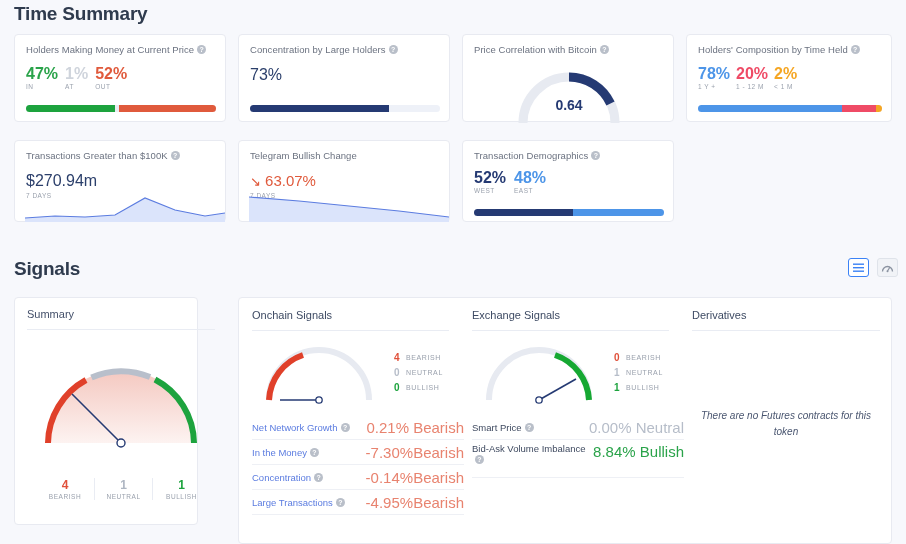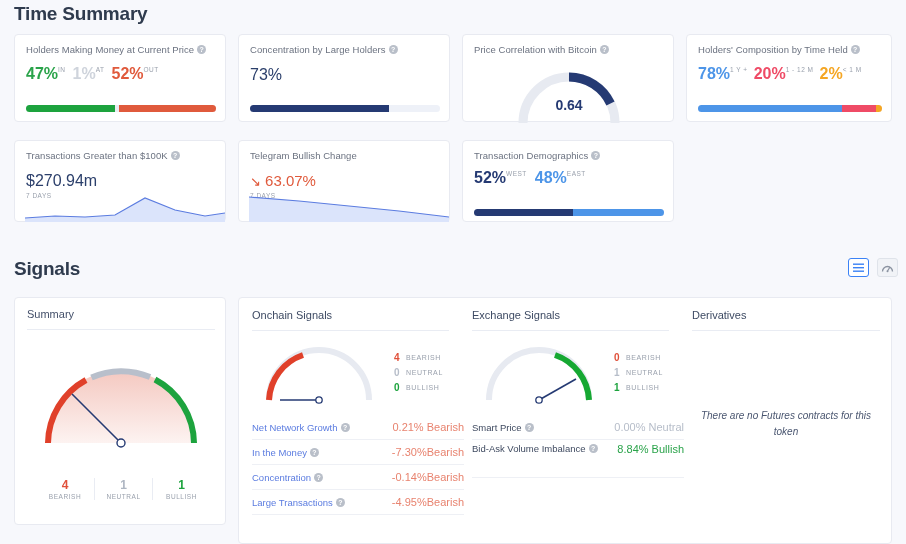--- a/index.html
+++ b/index.html
@@ -32,21 +32,21 @@
     position: absolute; left: 11px; top: 9px; white-space: nowrap;
   }
   .help-icon {
     display: inline-block; width: 9px; height: 9px; border-radius: 50%;
     background: #b9bfc9; color: #fff; font-size: 7px; line-height: 9px;
     text-align: center; vertical-align: 1px; margin-left: 3px;
     font-weight: bold; font-family: "Liberation Sans", sans-serif;
   }
 
   .metric-row { position: absolute; left: 11px; top: 30px; display: flex; align-items: flex-end; gap: 7px;}
-  .metric { display: flex; flex-direction: row; }
+  .metric { display: flex; flex-direction: column; }
   .metric-val { font-size: 16px; font-weight: bold; line-height: 17px; }
   .metric-lbl { font-size: 6.5px; color: #9aa1ad; letter-spacing: .5px; margin-top: 1px; }
 
   .big-val { position: absolute; left: 11px; top: 31px; font-size: 16px; font-weight: normal; color: #2b3f6b; }
   .sub-lbl { position: absolute; left: 11px; top: 51px; font-size: 6.5px; color: #9aa1ad; letter-spacing: .5px; }
 
   .bar {
     position: absolute; left: 11px; height: 7px; border-radius: 4px;
     overflow: hidden; display: flex; background: #eef1f8;
   }
@@ -72,21 +72,21 @@
   .col-rule { position: absolute; top: 32px; height: 1px; background: #e9ecf3; }
 
   
   .sig-row {
     position: absolute; height: 25px; display: flex; align-items: center;
     justify-content: space-between; border-bottom: 1px solid #eef0f5;
     font-size: 9.5px;
   }
   .sig-name { color: #5b7ce0; white-space: nowrap; }
   .sig-name.dark { color: #3f4a60; }
-  .sig-val { white-space: nowrap; font-size: 11px; }
+  .sig-val { white-space: nowrap; font-size: 15px; }
   .bearish { color: #e8836f; }
   .neutral { color: #b6bdc9; }
   .bullish { color: #2aa34a; }
 
   
   .gauge-legend { position: absolute; font-size: 7px; }
   .gl-row { display: flex; align-items: center; gap: 5px; height: 15px; }
   .gl-num { font-size: 10px; font-weight: bold; width: 7px; }
   .gl-lbl { color: #9aa1ad; letter-spacing: .6px; }
 
@@ -249,21 +249,21 @@
     </svg>
   </div>
   <div class="toggle-btn idle" style="left:877px; top:258px;">
     <svg width="13" height="12" viewBox="0 0 13 12">
       <path d="M1.5 9.5 A5 5 0 1 1 11.5 9.5" fill="none" stroke="#8b93a1" stroke-width="1.3"></path>
       <line x1="6.5" y1="9" x2="9" y2="5" stroke="#8b93a1" stroke-width="1.2"></line>
       <circle cx="6.5" cy="9.2" r="1" fill="#8b93a1"></circle>
     </svg>
   </div>
 
-  <div class="panel" style="left:14px; top:297px; width:212px; height:228px;">
+  <div class="panel" style="left:14px; top:297px; width:184px; height:228px;">
     <div class="panel-head">Summary</div>
     <div class="panel-rule" style="width:188px;"></div>
 
     <svg width="164" height="96" viewBox="0 0 164 96" style="position:absolute;left:24px;top:57px;">
       <defs>
         <linearGradient id="sumfill" x1="0" y1="0" x2="0" y2="1">
           <stop offset="0%" stop-color="#f4c8c0"></stop>
           <stop offset="100%" stop-color="#fdf3f1"></stop>
         </linearGradient>
       </defs>

